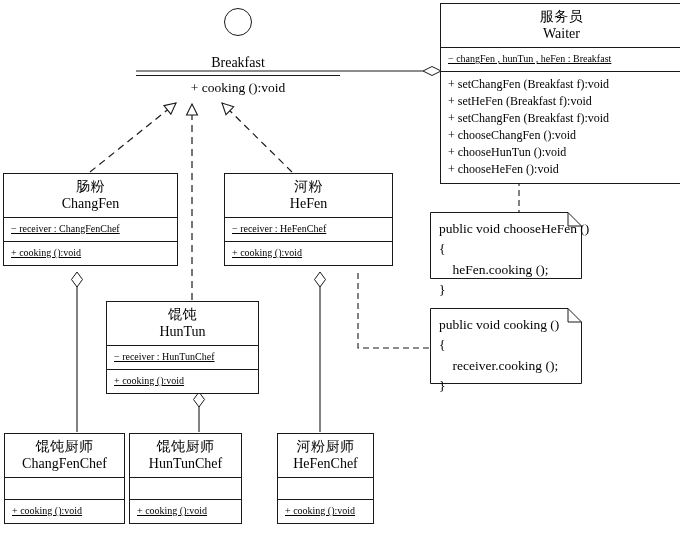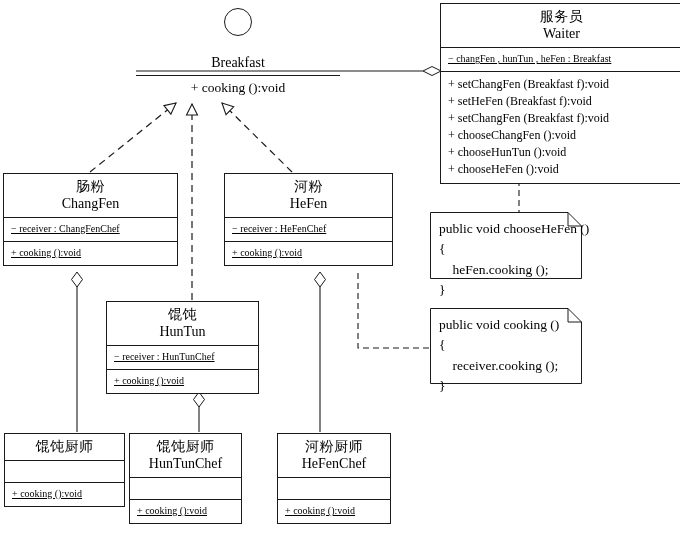--- a/index.html
+++ b/index.html
@@ -220,35 +220,36 @@
       <span class="cn">馄饨</span>
       <span class="en">HunTun</span>
     </div>
     <div class="compartment member">− receiver : HunTunChef</div>
     <div class="compartment member">+ cooking ():void</div>
   </div>
 
   <div class="node" style="left:4px; top:433px; width:121px;">
     <div class="compartment title-comp">
       <span class="cn">馄饨厨师</span>
+      <span class="en">ChangFenChef</span>
     </div>
     <div class="compartment member empty"></div>
     <div class="compartment member">+ cooking ():void</div>
   </div>
 
   <div class="node" style="left:129px; top:433px; width:113px;">
     <div class="compartment title-comp">
       <span class="cn">馄饨厨师</span>
       <span class="en">HunTunChef</span>
     </div>
     <div class="compartment member empty"></div>
     <div class="compartment member">+ cooking ():void</div>
   </div>
 
-  <div class="node" style="left:277px; top:433px; width:114px;">
+  <div class="node" style="left:277px; top:433px; width:97px;">
     <div class="compartment title-comp">
       <span class="cn">河粉厨师</span>
       <span class="en">HeFenChef</span>
     </div>
     <div class="compartment member empty"></div>
     <div class="compartment member">+ cooking ():void</div>
   </div>
 
   <div class="note" style="left:430px; top:212px; width:152px; height:67px;font-family:Liberation Serif, serif;">
     <svg width="152" height="67" xmlns="http://www.w3.org/2000/svg">

